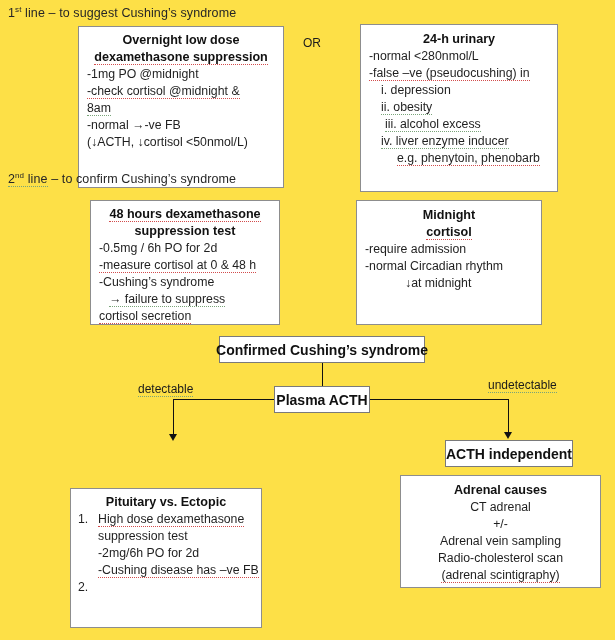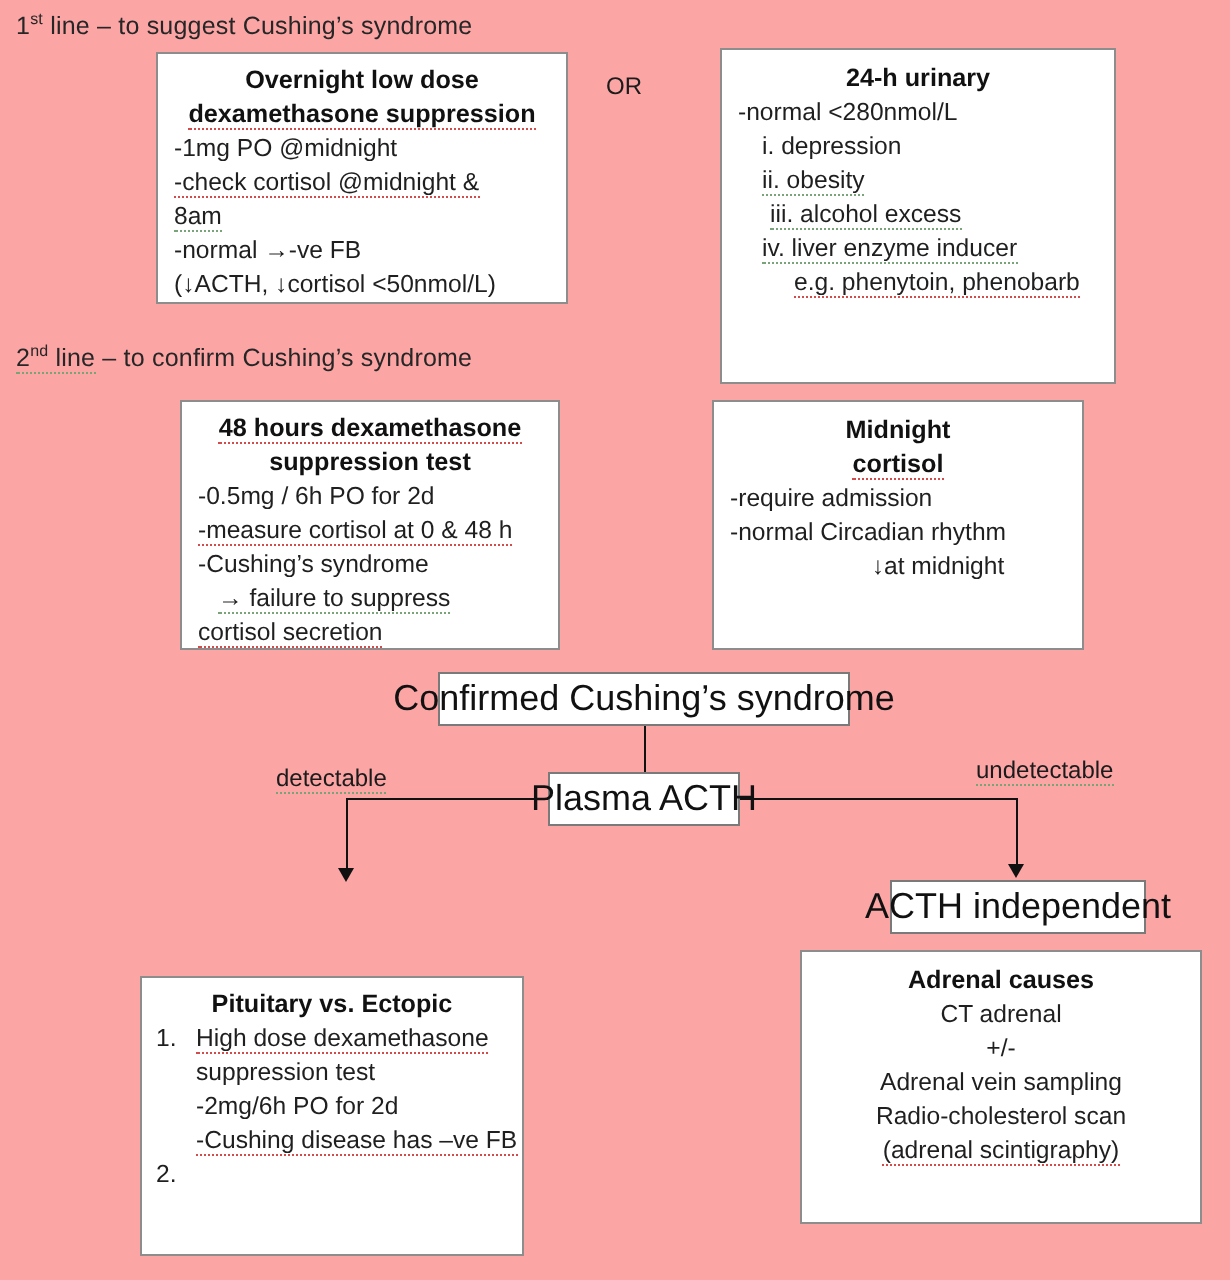--- a/index.html
+++ b/index.html
@@ -8,21 +8,21 @@
     background: #ffffff;
   }
   body {
     font-family: "Liberation Sans", sans-serif;
     color: #1a1a1a;
   }
   #canvas {
     position: relative;
     width: 615px;
     height: 640px;
-    background: #fca5a5;
+    background: #fde047;
     overflow: hidden;
   }
   .abs { position: absolute; }
 
   
   .section-label {
     font-size: 12.5px;
     color: #262626;
     white-space: nowrap;
     letter-spacing: 0.1px;
@@ -64,22 +64,22 @@
   }
 
   
   .flowbox {
     box-sizing: border-box;
     border: 1px solid #7a7a7a;
     background: #ffffff;
     display: flex;
     align-items: center;
     justify-content: center;
-    font-weight: normal;
-    font-size: 18px;
+    font-weight: bold;
+    font-size: 14px;
     color: #111111;
     white-space: nowrap;
     text-align: center;
   }
 
   
   .vline { background: #111111; width: 1px; }
   .hline { background: #111111; height: 1px; }
   .arrowhead {
     width: 0; height: 0;
@@ -90,49 +90,50 @@
 
   .edge-label {
     font-size: 12px;
     color: #1b1b1b;
     white-space: nowrap;
   }
   .num-row { display: flex; }
   .num-row .n { width: 20px; flex: 0 0 20px; }
   .num-row .t { flex: 1; }
   .indent2 { padding-left: 12px; }
-  .indent3 { padding-left: 40px; text-align: center; }
+  .indent3 { padding-left: 40px; }
 </style>
 </head>
 <body>
 
 <div id="canvas">
 
   <div class="abs section-label" style="left:8px; top:6px;">
     <span>1</span><sup>st</sup><span> line – to suggest Cushing’s syndrome</span>
   </div>
 
-  <div class="abs box" style="left:78px; top:26px; width:206px; height:126px;">
+  <div class="abs box" style="left:78px; top:26px; width:206px; height:162px;">
     <div class="pad">
       <div class="box-title">Overnight low dose</div>
       <div class="box-title"><span class="sq-red">dexamethasone suppression</span></div>
       <div class="line">-1mg PO @midnight</div>
       <div class="line"><span class="sq-red">-check cortisol  @midnight &amp;</span></div>
       <div class="line"><span class="sq-grn">8am</span></div>
       <div class="line">-normal →-ve FB</div>
       <div class="line">(↓ACTH, ↓cortisol &lt;50nmol/L)</div>
     </div>
   </div>
 
   <div class="abs" style="left:303px; top:36px; font-size:12px; color:#1b1b1b;">OR</div>
 
   <div class="abs box" style="left:360px; top:24px; width:198px; height:168px;">
     <div class="pad" style="padding-top:6px;">
       <div class="box-title">24-h urinary</div>
       <div class="line">-normal &lt;280nmol/L</div>
+      <div class="line"><span class="sq-red">-false –ve (pseudocushing)  in</span></div>
       <div class="line indent2">i. depression</div>
       <div class="line indent2"><span class="sq-grn">ii. obesity</span></div>
       <div class="line indent2" style="padding-left:16px;"><span class="sq-grn">iii. alcohol excess</span></div>
       <div class="line indent2"><span class="sq-grn">iv. liver enzyme inducer</span></div>
       <div class="line" style="padding-left:28px;"><span class="sq-red">e.g. phenytoin,  phenobarb</span></div>
     </div>
   </div>
 
   <div class="abs section-label" style="left:8px; top:172px;">
     <span class="sq-grn"><span>2</span><sup>nd</sup> line</span><span> – to confirm Cushing’s syndrome</span>
@@ -204,21 +205,21 @@
           <div class="line">-2mg/6h PO for 2d</div>
           <div class="line"><span class="sq-red">-Cushing disease has –ve FB</span></div>
         </div>
       </div>
       <div class="num-row">
         <div class="n">2.</div>
       </div>
     </div>
   </div>
 
-  <div class="abs box" style="left:400px; top:475px; width:201px; height:137px;">
+  <div class="abs box" style="left:400px; top:475px; width:201px; height:113px;">
     <div class="pad ctr" style="padding-top:6px;">
       <div class="box-title">Adrenal causes</div>
       <div class="line ctr">CT adrenal</div>
       <div class="line ctr">+/-</div>
       <div class="line ctr">Adrenal vein sampling</div>
       <div class="line ctr">Radio-cholesterol scan</div>
       <div class="line ctr"><span class="sq-red">(adrenal scintigraphy)</span></div>
     </div>
   </div>
 

